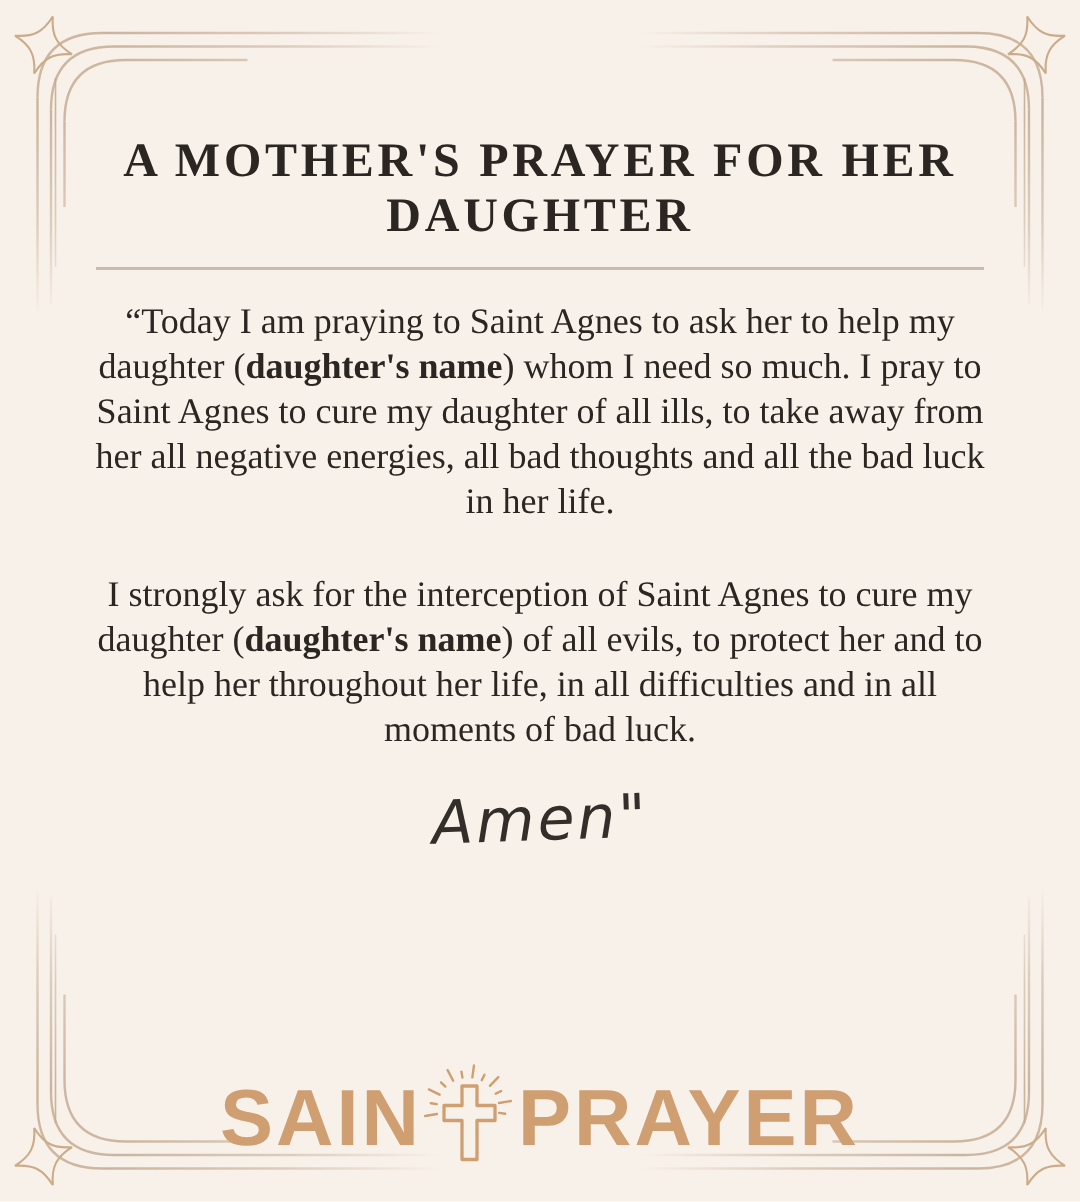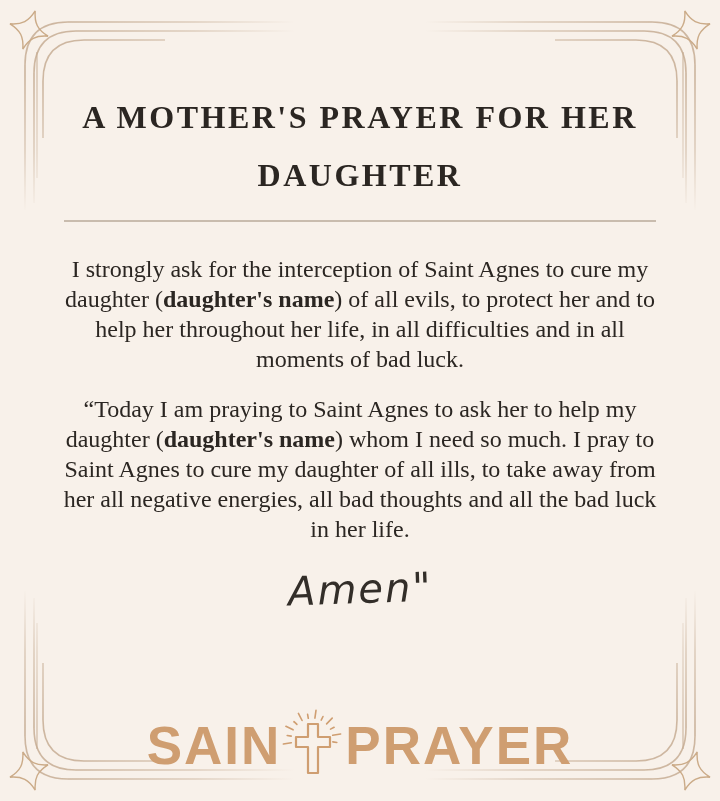--- a/index.html
+++ b/index.html
@@ -35,21 +35,21 @@
     box-sizing: border-box;
     height: 100%;
     padding: 88px 52px 14px;
     display: flex;
     flex-direction: column;
     align-items: center;
     text-align: center;
   }
   .title {
     font-size: 32px;
-    line-height: 58px;
+    line-height: 37px;
     font-weight: bold;
     letter-spacing: 2.5px;
     max-width: 600px;
     margin: 0;
     color: #2b2622;
     font-family: Liberation Serif, serif;
   }
   .divider {
     width: 592px;
     height: 2px;
@@ -181,23 +181,23 @@
       <path d="M 0,-20 C 3,-8 8,-3 20,0 C 8,3 3,8 0,20 C -3,8 -8,3 -20,0 C -8,-3 -3,-8 0,-20 Z" fill="none" stroke="#cbab88" stroke-width="1.4"></path>
     </g>
   </svg>
 
   <div class="content">
 
     <h1 class="title">A MOTHER'S PRAYER FOR HER DAUGHTER</h1>
 
     <div class="divider"></div>
 
+    <p class="prayer-p first"><span>“Today I am praying to Saint Agnes to ask her to help my daughter (</span><b>daughter's name</b><span>) whom I need so much. I pray to Saint Agnes to cure my daughter of all ills, to take away from her all negative energies, all bad thoughts and all the bad luck in her life.</span></p>
+
     <p class="prayer-p"><span>I strongly ask for the interception of Saint Agnes to cure my daughter (</span><b>daughter's name</b><span>) of all evils, to protect her and to help her throughout her life, in all difficulties and in all moments of bad luck.</span></p>
-
-    <p class="prayer-p first"><span>“Today I am praying to Saint Agnes to ask her to help my daughter (</span><b>daughter's name</b><span>) whom I need so much. I pray to Saint Agnes to cure my daughter of all ills, to take away from her all negative energies, all bad thoughts and all the bad luck in her life.</span></p>
 
 
     <div class="amen">Amen"</div>
 
     <div class="logo">
       <span>SAIN</span>
       <span class="cross-wrap">
         <svg viewBox="0 0 62 72" width="62" height="72" aria-hidden="true">
           <g stroke="#cf9e71" stroke-width="1.6" stroke-linecap="round">
             <line x1="9.3" y1="33.7" x2="1.4" y2="35.0"></line>

